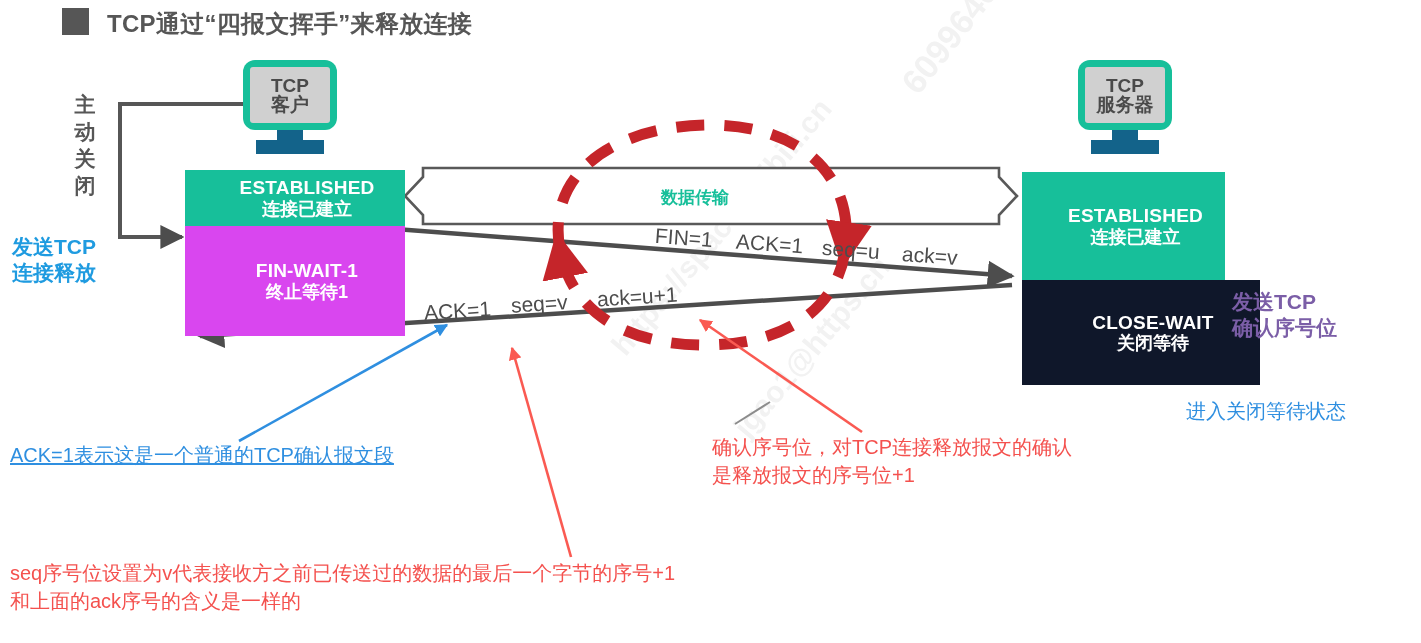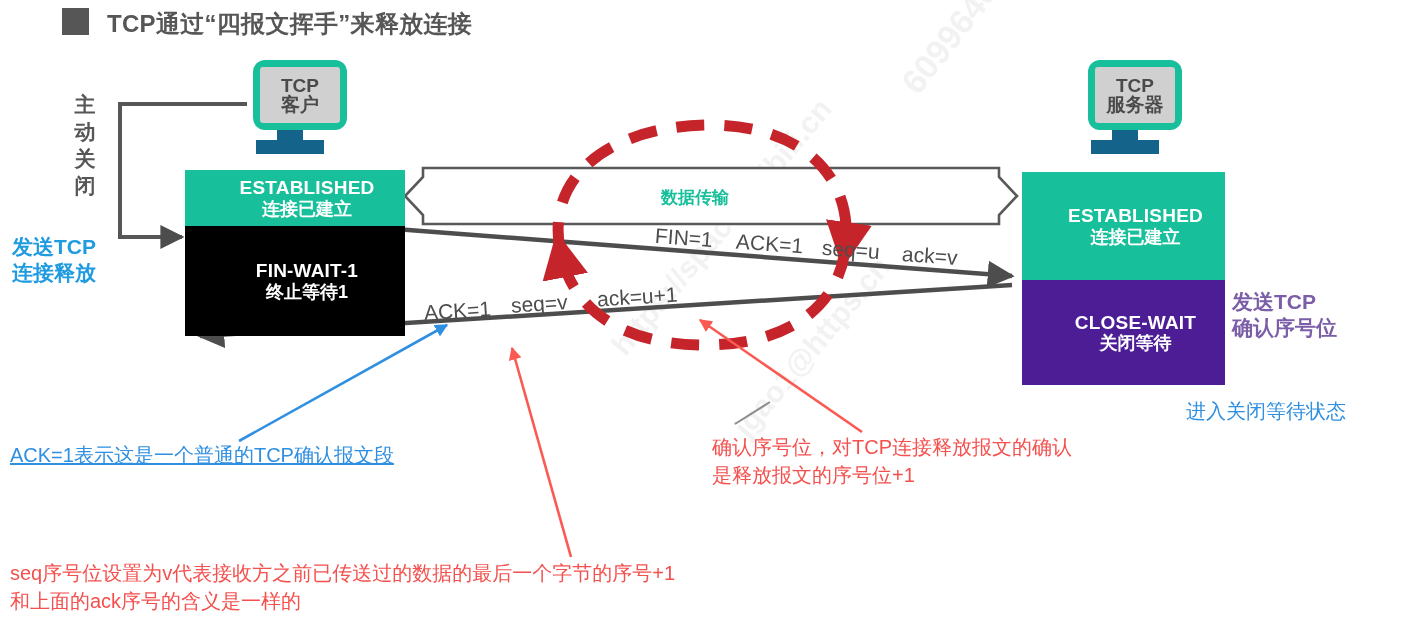--- a/index.html
+++ b/index.html
@@ -53,21 +53,20 @@
     position: absolute;
     width: 94px;
   }
   .monitor .screen {
     width: 94px;
     height: 70px;
     box-sizing: border-box;
     background: #17bf9a;
     border-radius: 12px;
     padding: 7px;
-    margin-left: 10px;
   }
   .monitor .screen-inner {
     width: 100%;
     height: 100%;
     background: #d0d0d0;
     border-radius: 3px;
     display: flex;
     flex-direction: column;
     align-items: center;
     justify-content: center;
@@ -277,31 +276,31 @@
     </div>
     <div class="neck"></div>
     <div class="base"></div>
   </div>
 
   <div class="state-box" style="left:185px; top:170px; width:220px; height:56px; background:#17bf9a;">
     <div class="st-en">ESTABLISHED</div>
     <div class="st-cn">连接已建立</div>
   </div>
 
-  <div class="state-box" style="left:185px; top:226px; width:220px; height:110px; background:#000000;">
+  <div class="state-box" style="left:185px; top:226px; width:220px; height:110px; background:#d946ef;">
     <div class="st-en">FIN-WAIT-1</div>
     <div class="st-cn">终止等待1</div>
   </div>
 
   <div class="state-box" style="left:1022px; top:172px; width:203px; height:108px; background:#17bf9a;">
     <div class="st-en">ESTABLISHED</div>
     <div class="st-cn">连接已建立</div>
   </div>
 
-  <div class="state-box" style="left:1022px; top:280px; width:203px; height:105px; background:#4c1d95;">
+  <div class="state-box" style="left:1022px; top:280px; width:238px; height:105px; background:#0f172a;">
     <div class="st-en">CLOSE-WAIT</div>
     <div class="st-cn">关闭等待</div>
   </div>
 
   <div class="lbl-vertical" style="left:72px; top:92px; width:26px;">
     <span>主</span>
     <span>动</span>
     <span>关</span>
     <span>闭</span>
   </div>

